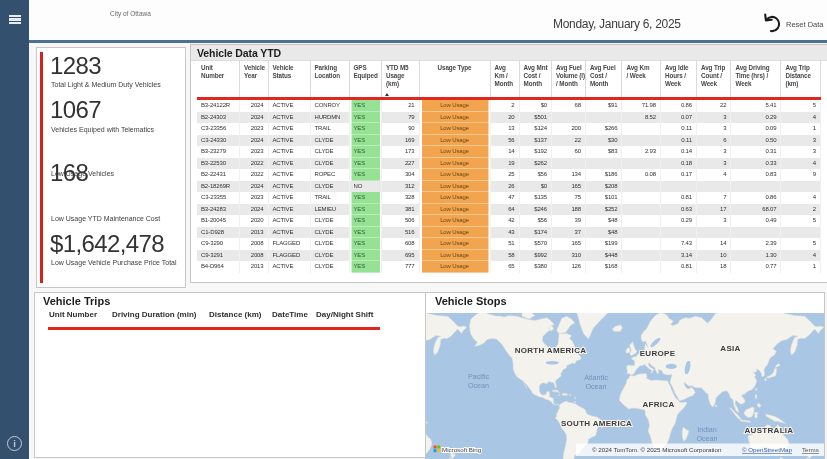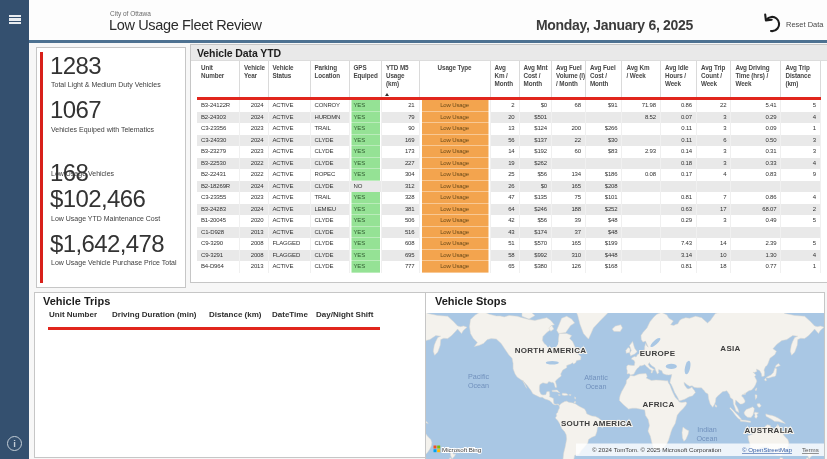--- a/index.html
+++ b/index.html
@@ -3,21 +3,21 @@
 html,body{margin:0;padding:0}
 body{width:827px;height:459px;position:relative;overflow:hidden;background:#f7f7f7;font-family:"Liberation Sans",sans-serif;}
 #side{position:absolute;left:0;top:0;width:29px;height:459px;background:#34506f;}
 #burger div{width:11.5px;height:2.2px;background:#e8ecf0;margin-bottom:1.2px;}
 #burger{position:absolute;left:9px;top:15px;}
 #info{position:absolute;left:7px;top:436px;width:13px;height:13px;border:1.4px solid #c3cdd6;border-radius:50%;color:#c3cdd6;font-size:9.5px;text-align:center;line-height:13px;font-weight:bold;}
 #top{position:absolute;left:29px;top:0;width:798px;height:40px;background:#fdfdfd;border-bottom:3px solid #4d7191;}
 #logo{position:absolute;left:8px;top:4px;}
 #citytxt{position:absolute;left:81px;top:9.5px;font-size:6.5px;color:#6b6b6b;}
 #ptitle{position:absolute;left:80px;top:17px;font-size:14.5px;color:#2b2b2b;letter-spacing:-0.35px;}
-#pdate{position:absolute;left:507px;top:17px;font-size:14px;font-weight:bold;color:#3c3c3c;letter-spacing:-0.3px;}
+#pdate{position:absolute;left:524px;top:17px;font-size:12px;font-weight:normal;color:#3c3c3c;letter-spacing:-0.3px;}
 #reset{position:absolute;left:734px;top:13px;}
 #resettxt{position:absolute;left:757px;top:20px;font-size:7.5px;color:#4a4a4a;}
 .panel{position:absolute;background:#fff;border:1px solid #c6c6c6;box-sizing:border-box;}
 #kpi{left:36px;top:47px;width:150px;height:241px;}
 #redbar{position:absolute;left:2.5px;top:4px;width:3.5px;height:231px;background:#d8201a;}
 .num{position:absolute;left:13px;font-size:24px;line-height:20px;color:#333;letter-spacing:-0.6px;}
 .lab{position:absolute;left:14px;font-size:7px;line-height:8px;color:#3d3d3d;}
 #tblp{left:190px;top:44px;width:756px;height:239px;}
 #tstrip{position:absolute;left:0;top:0;width:100%;height:16px;background:#e9e9e9;border-bottom:1px solid #dcdcdc;box-sizing:border-box;}
 #tstrip b{position:absolute;left:6px;top:2px;font-size:10.5px;color:#1d1d1d;letter-spacing:-0.1px;}
@@ -47,37 +47,35 @@
 <div id="side">
     <div id="burger">
       <div></div>
       <div></div>
       <div></div>
     </div>
     <div id="info">i</div>
   </div>
 <div id="top">
   <div id="citytxt">City of Ottawa</div>
-  <div id="ptitle">Low Usage Fleet Review</div>
   <div id="pdate">Monday, January 6, 2025</div>
   <div id="reset"><svg width="19" height="21" viewBox="0 0 19 21" xmlns="http://www.w3.org/2000/svg">
 <path d="M3.5,6.5 C6,3.5 10.5,3 13.5,5.5 C16.5,8 17,12.5 14.5,15.5 C12.8,17.5 10.3,18.4 8,18" fill="none" stroke="#1c1c1c" stroke-width="2.1" stroke-linecap="round"></path>
 <path d="M2.2,1.6 L2.9,7.4 L8.7,6.7" fill="none" stroke="#1c1c1c" stroke-width="2.1" stroke-linecap="round" stroke-linejoin="round"></path>
 </svg></div>
   <div id="resettxt">Reset Data</div>
 </div>
 <div class="panel" id="kpi">
   <div id="redbar"></div>
   <div class="num" style="top:7.5px">1283</div>
     <div class="lab" style="top:33px">Total Light &amp; Medium Duty Vehicles</div>
   <div class="num" style="top:52.1px">1067</div>
     <div class="lab" style="top:77.6px">Vehicles Equiped with Telematics</div>
   <div class="num" style="top:115px">168</div>
     <div class="lab" style="top:122.2px">Low Usage Vehicles</div>
-  <div class="num" style="top:141.3px">$102,466</div>
     <div class="lab" style="top:166.8px">Low Usage YTD Maintenance Cost</div>
   <div class="num" style="top:185.9px">$1,642,478</div>
     <div class="lab" style="top:211.4px">Low Usage Vehicle Purchase Price Total</div>
 </div>
 <div class="panel" id="tblp">
   <div id="tstrip">
       <b>Vehicle Data YTD</b>
     <span class="ticon" style="right:76px">
         <svg width="8" height="8" viewBox="0 0 8 8">
           <path d="M1,7 L1.6,5.2 L5.8,1 L7,2.2 L2.8,6.4 Z" fill="none" stroke="#666" stroke-width="0.9"></path>

